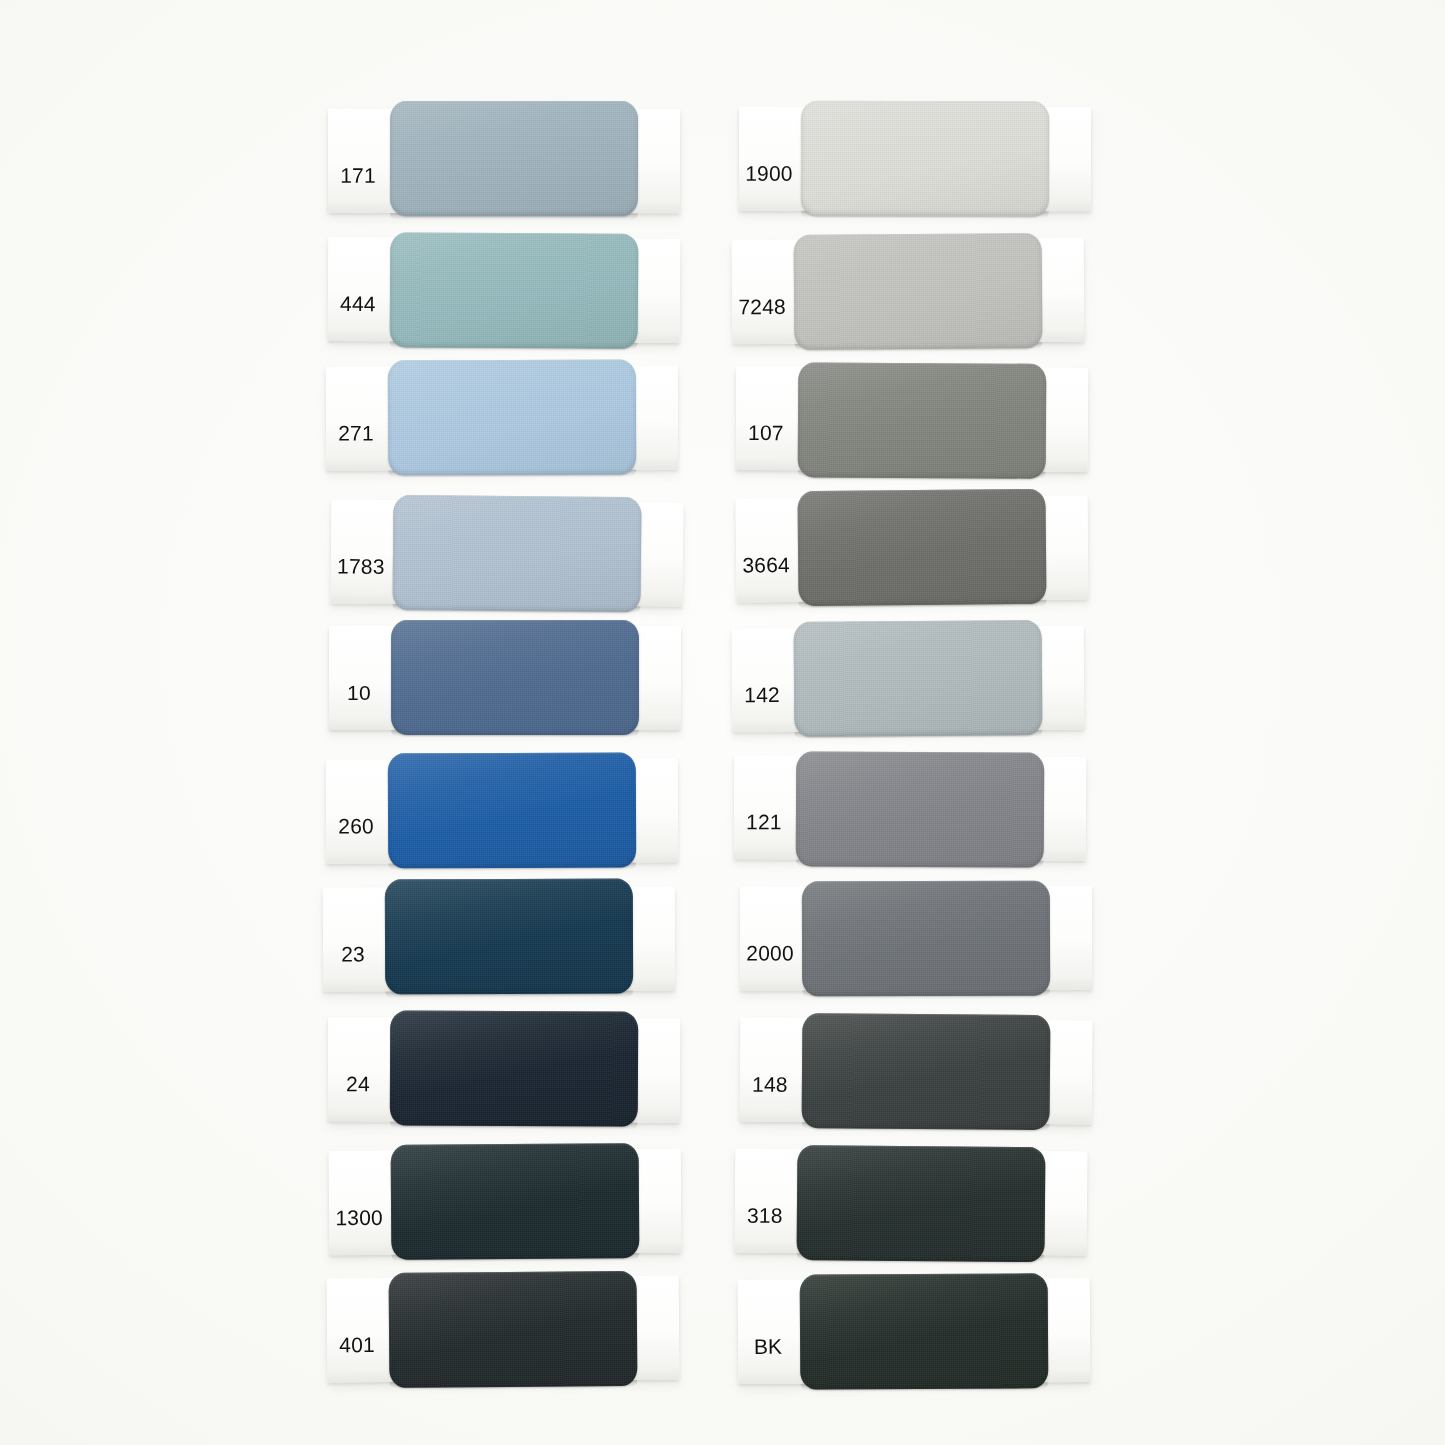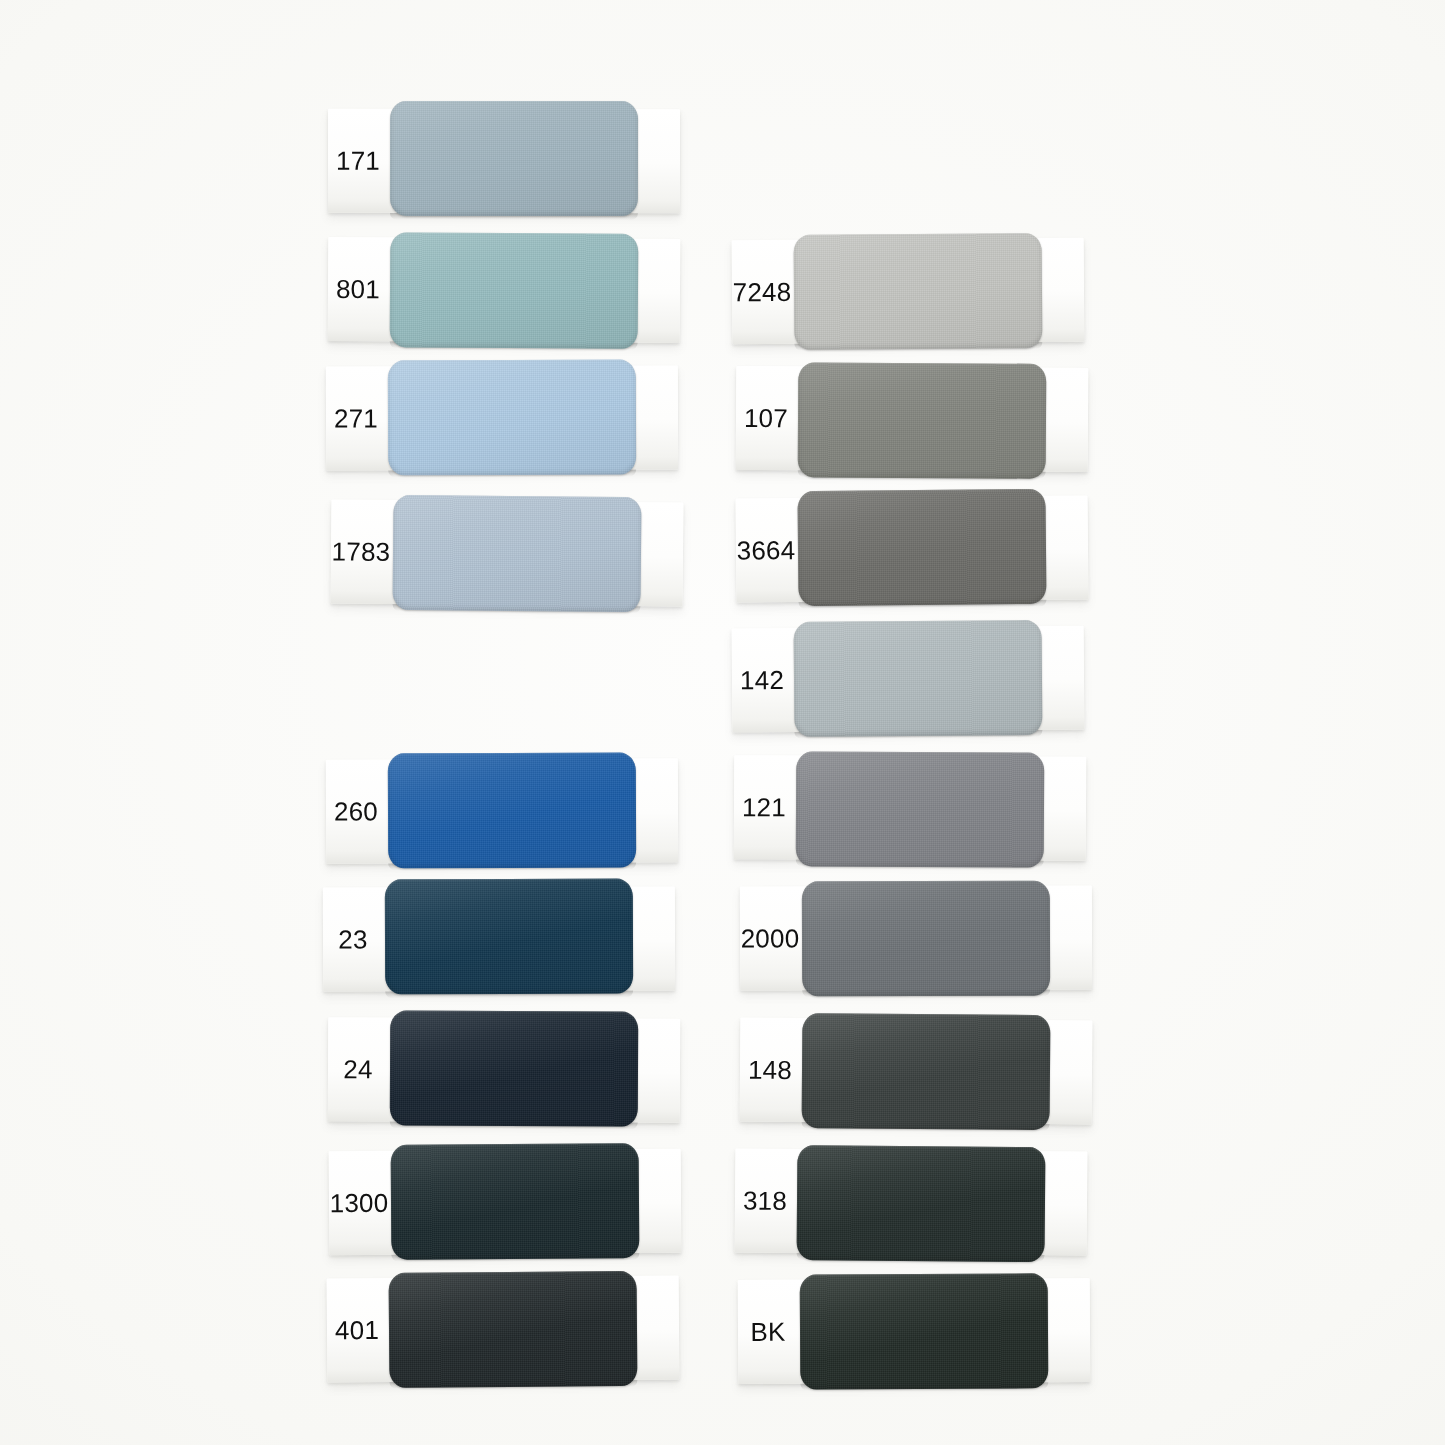--- a/index.html
+++ b/index.html
@@ -51,28 +51,28 @@
   }
   #column-right .swatch-card { width: 352px; }
 
   
   .swatch-card:nth-of-type(odd)  { transform: rotate(-0.35deg); }
   .swatch-card:nth-of-type(even) { transform: rotate(0.30deg); }
 
   .card-label {
     position: absolute;
     left: 0;
-    top: 0;
+    top: 15px;
     width: 60px;
     height: 104px;
     display: flex;
     align-items: center;
     justify-content: center;
     color: #111111;
-    font-size: 26px;
+    font-size: 21px;
     font-weight: 400;
     letter-spacing: 0.2px;
     font-family: "Liberation Sans", sans-serif;
     white-space: nowrap;
     user-select: none;
   }
 
   .fabric-strip {
     position: absolute;
     left: 62px;
@@ -131,34 +131,39 @@
 
 <div id="page">
   <div id="board">
     <div class="column" id="column-left">
         <div class="swatch-card" style="top: 108.547px; left: 7.97575px; transform: rotate(0.06deg);">
           <div class="card-label">171</div>
           <div class="strip-shadow"></div>
           <div class="fabric-strip" style="background: rgb(161, 181, 191); top: -7.6px;"></div>
         </div>
         <div class="swatch-card" style="top: 237.98px; left: 7.56759px; transform: rotate(0.35deg);">
-          <div class="card-label">801</div>
+          <div class="card-label">444</div>
           <div class="strip-shadow"></div>
           <div class="fabric-strip" style="background: rgb(150, 188, 191); top: -5.1px;"></div>
         </div>
         <div class="swatch-card" style="top: 366.409px; left: 6.06132px; transform: rotate(-0.19deg);">
           <div class="card-label">271</div>
           <div class="strip-shadow"></div>
           <div class="fabric-strip" style="background: rgb(174, 203, 228); top: -5.8px;"></div>
         </div>
         <div class="swatch-card" style="top: 500.652px; left: 11.078px; transform: rotate(0.53deg);">
           <div class="card-label">1783</div>
           <div class="strip-shadow"></div>
           <div class="fabric-strip" style="background: rgb(178, 195, 211); top: -5.4px;"></div>
         </div>
+        <div class="swatch-card" style="top: 626.126px; left: 9.01109px; transform: rotate(0.02deg);">
+          <div class="card-label">10</div>
+          <div class="strip-shadow"></div>
+          <div class="fabric-strip" style="background: rgb(78, 107, 145); top: -6.5px;"></div>
+        </div>
         <div class="swatch-card" style="top: 758.791px; left: 6.315px; transform: rotate(-0.21deg);">
           <div class="card-label">260</div>
           <div class="strip-shadow"></div>
           <div class="fabric-strip" style="background: rgb(27, 93, 168); top: -6.5px;"></div>
         </div>
         <div class="swatch-card" style="top: 887.285px; left: 3.21788px; transform: rotate(-0.19deg);">
           <div class="card-label">23</div>
           <div class="strip-shadow"></div>
           <div class="fabric-strip" style="background: rgb(20, 56, 79); top: -7.9px;"></div>
         </div>
@@ -172,20 +177,25 @@
           <div class="strip-shadow"></div>
           <div class="fabric-strip" style="background: rgb(27, 42, 46); top: -6.1px;"></div>
         </div>
         <div class="swatch-card" style="top: 1277.19px; left: 6.71225px; transform: rotate(-0.46deg);">
           <div class="card-label">401</div>
           <div class="strip-shadow"></div>
           <div class="fabric-strip" style="background: rgb(34, 41, 43); top: -5.5px;"></div>
         </div>
       </div>
     <div class="column" id="column-right">
+        <div class="swatch-card" style="top: 106.923px; left: 10.7421px; transform: rotate(0.11deg);">
+          <div class="card-label">1900</div>
+          <div class="strip-shadow"></div>
+          <div class="fabric-strip" style="background: rgb(223, 224, 218); top: -6.5px;"></div>
+        </div>
         <div class="swatch-card" style="top: 238.607px; left: 3.81636px; transform: rotate(-0.42deg);">
           <div class="card-label">7248</div>
           <div class="strip-shadow"></div>
           <div class="fabric-strip" style="background: rgb(196, 197, 193); top: -4.8px;"></div>
         </div>
         <div class="swatch-card" style="top: 366.687px; left: 8.15776px; transform: rotate(0.34deg);">
           <div class="card-label">107</div>
           <div class="strip-shadow"></div>
           <div class="fabric-strip" style="background: rgb(131, 133, 126); top: -4.3px;"></div>
         </div>

